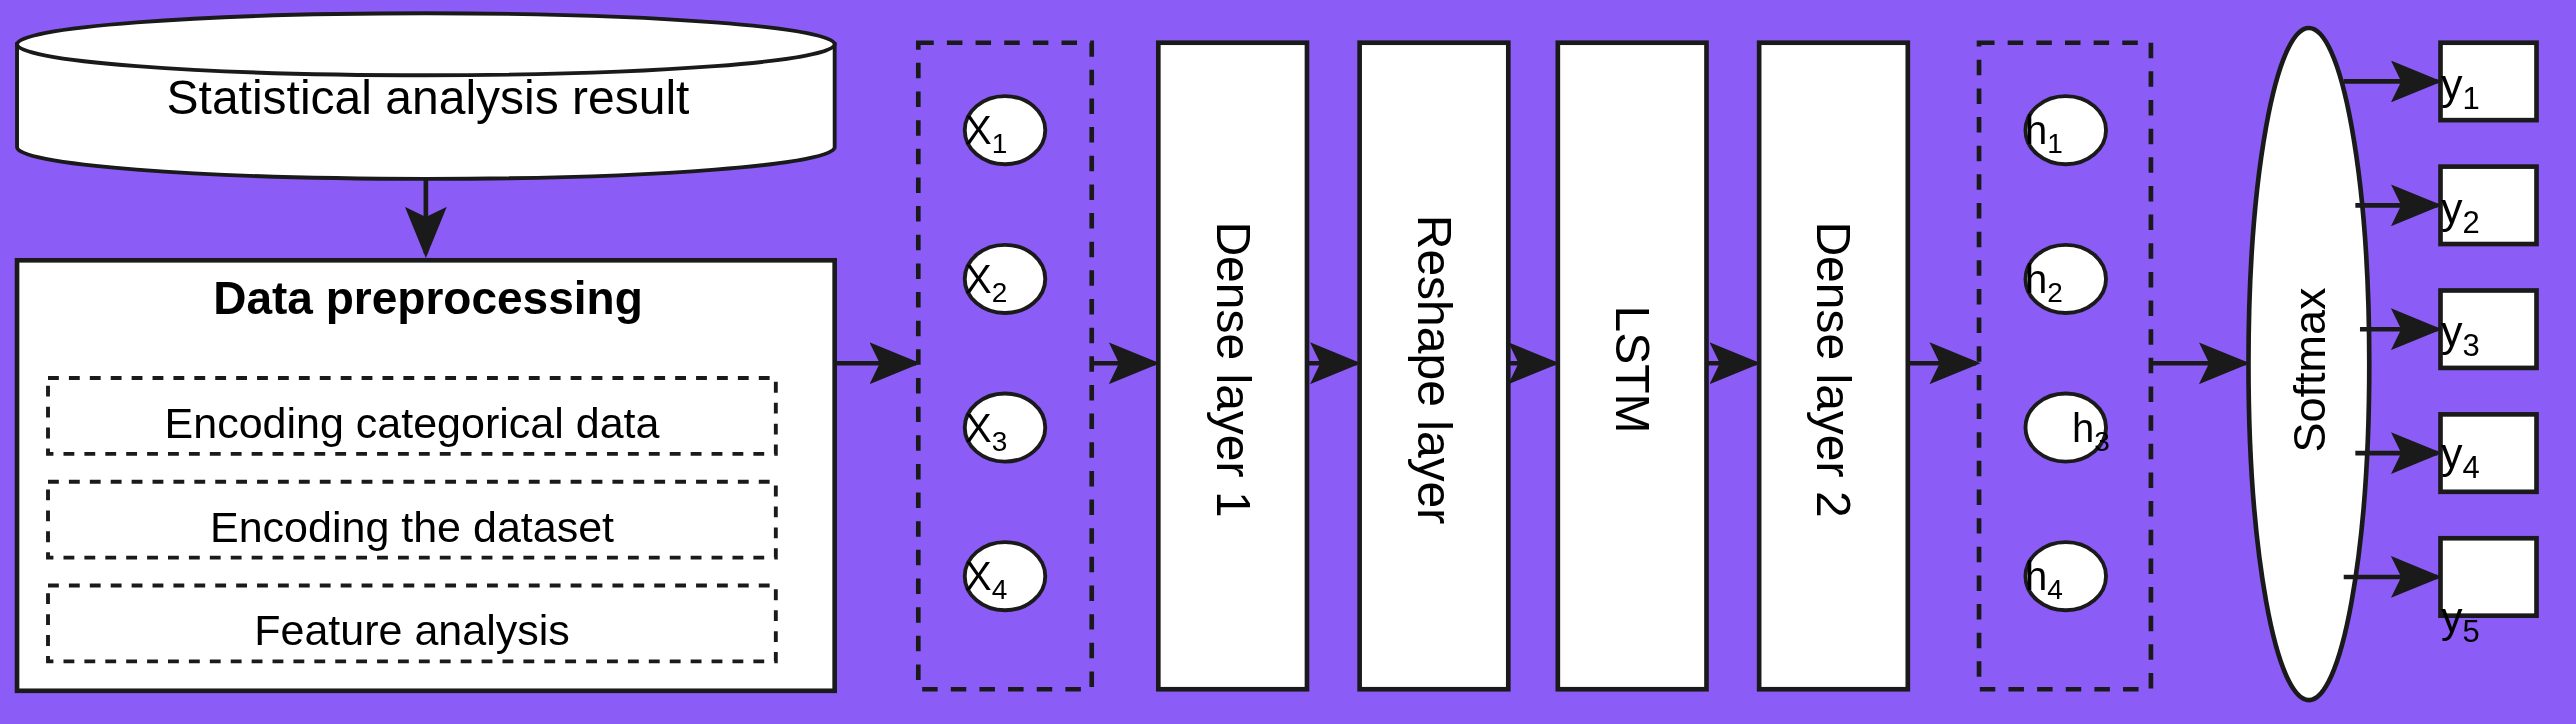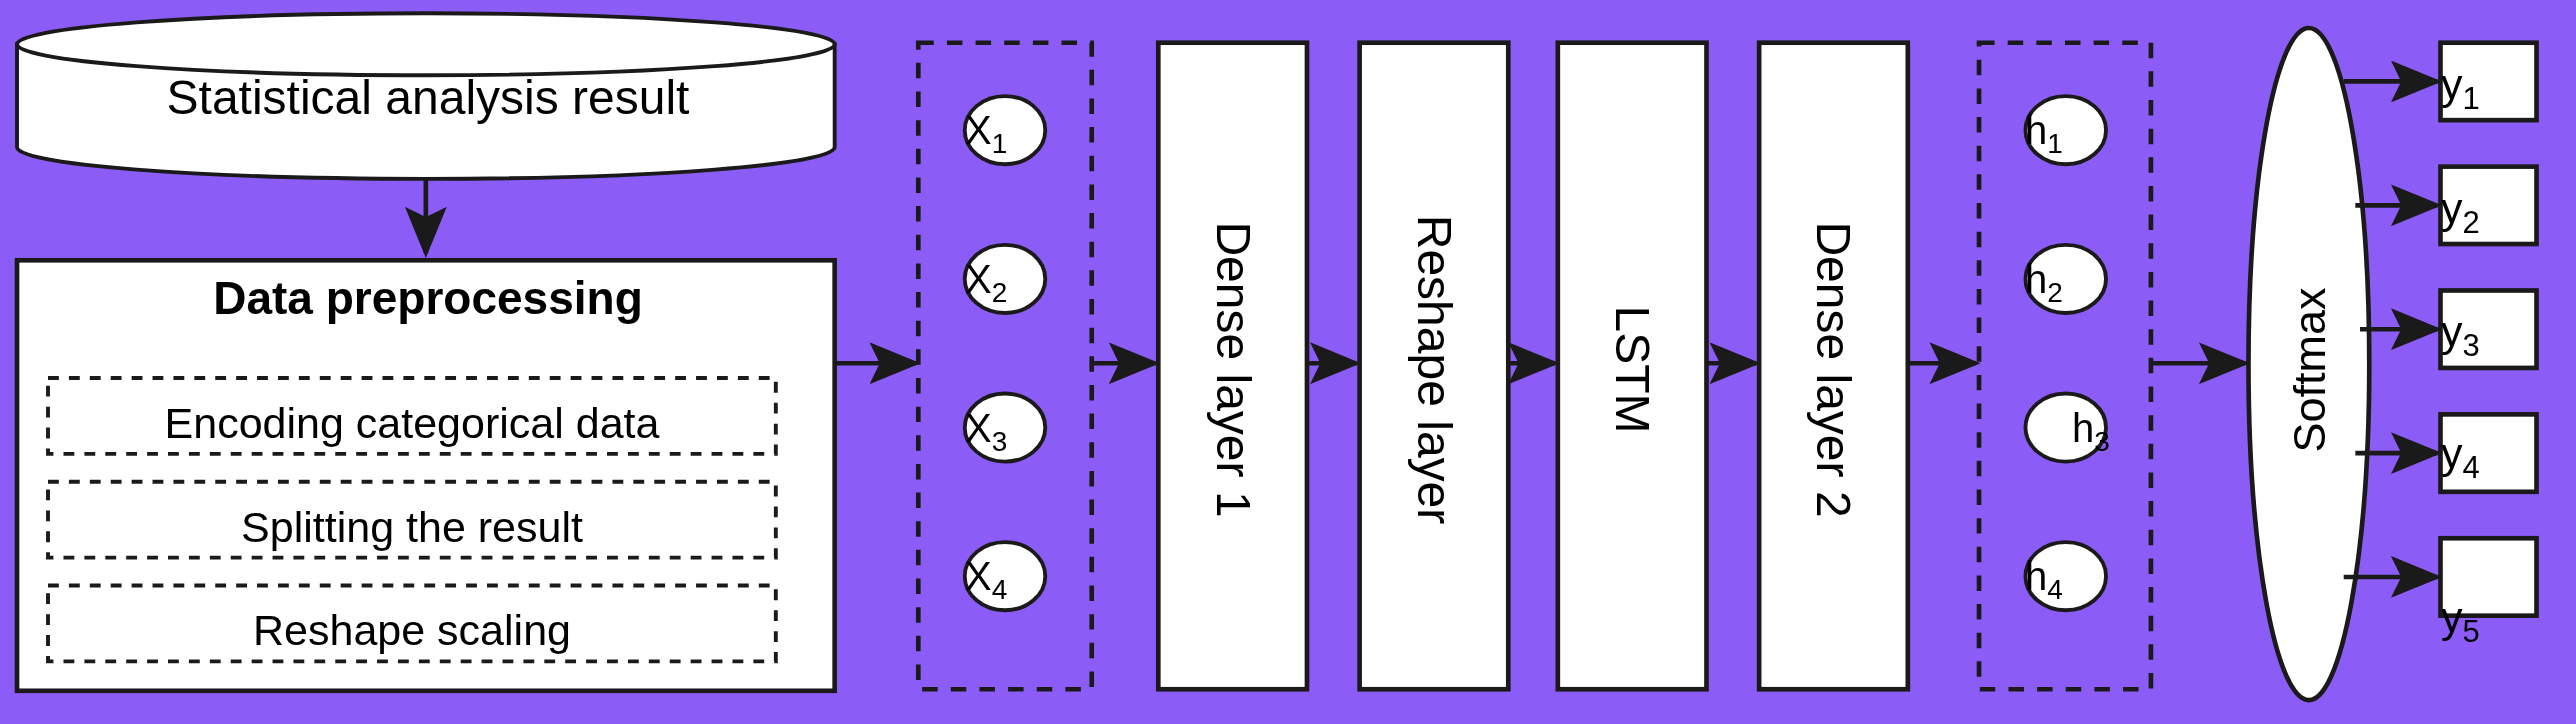--- a/index.html
+++ b/index.html
@@ -156,22 +156,22 @@
     <rect x="3152" y="375" width="124" height="100" fill="#ffffff" stroke="#1a1a1a" stroke-width="6"></rect>
     <rect x="3152" y="535" width="124" height="100" fill="#ffffff" stroke="#1a1a1a" stroke-width="6"></rect>
     <rect x="3152" y="695" width="124" height="100" fill="#ffffff" stroke="#1a1a1a" stroke-width="6"></rect>
   </svg>
 
   <div class="lbl" id="cyl-label">Statistical analysis result</div>
 
   <div class="lbl" id="prep-title">Data preprocessing</div>
 
   <div class="sub-label" style="left:48px; top:399px; width:728px;">Encoding categorical data</div>
-  <div class="sub-label" style="left:48px; top:503px; width:728px;">Splitting the result</div>
-  <div class="sub-label" style="left:48px; top:606px; width:728px;">Reshape scaling</div>
+  <div class="sub-label" style="left:48px; top:503px; width:728px;">Encoding the dataset</div>
+  <div class="sub-label" style="left:48px; top:606px; width:728px;">Feature analysis</div>
 
   <div class="node-label" style="left:965px; top:108px; width:81px;">
     <span>X</span><sub>1</sub>
   </div>
   <div class="node-label" style="left:965px; top:257px; width:81px;">
     <span>X</span><sub>2</sub>
   </div>
   <div class="node-label" style="left:965px; top:406px; width:81px;">
     <span>X</span><sub>3</sub>
   </div>

